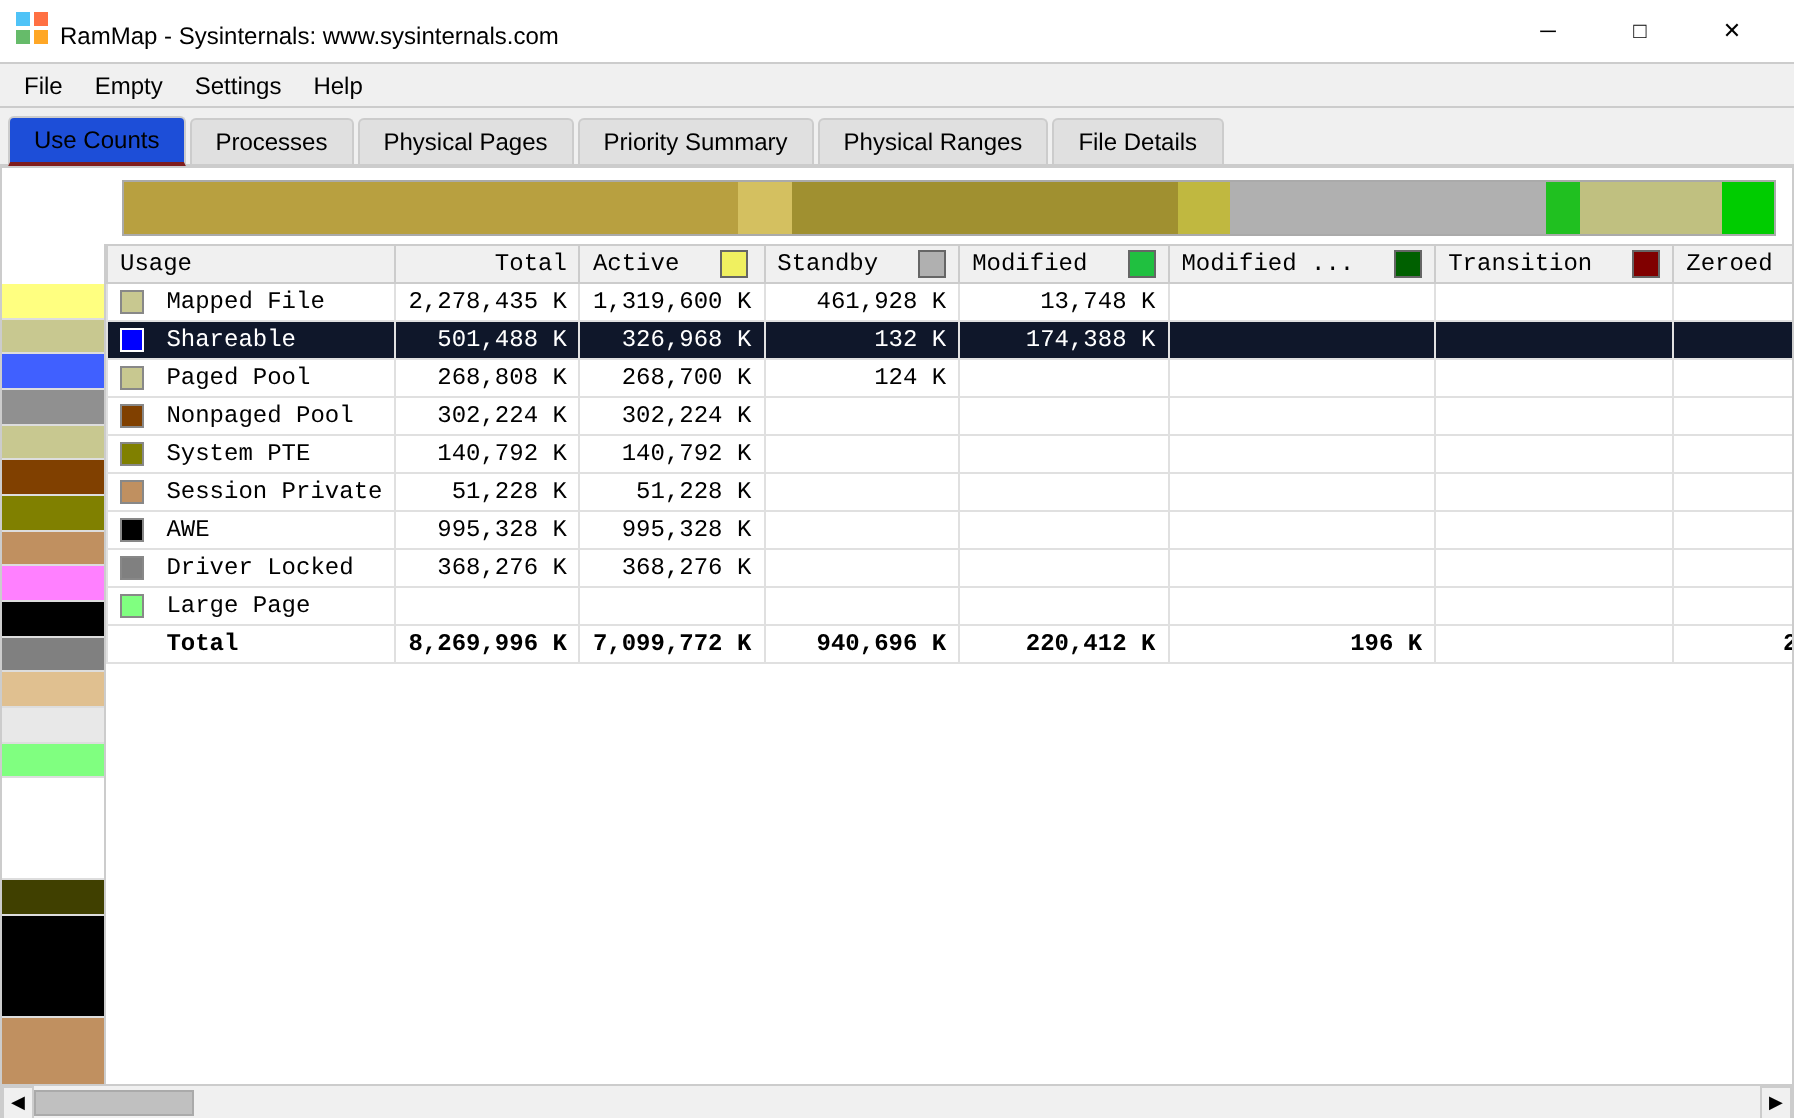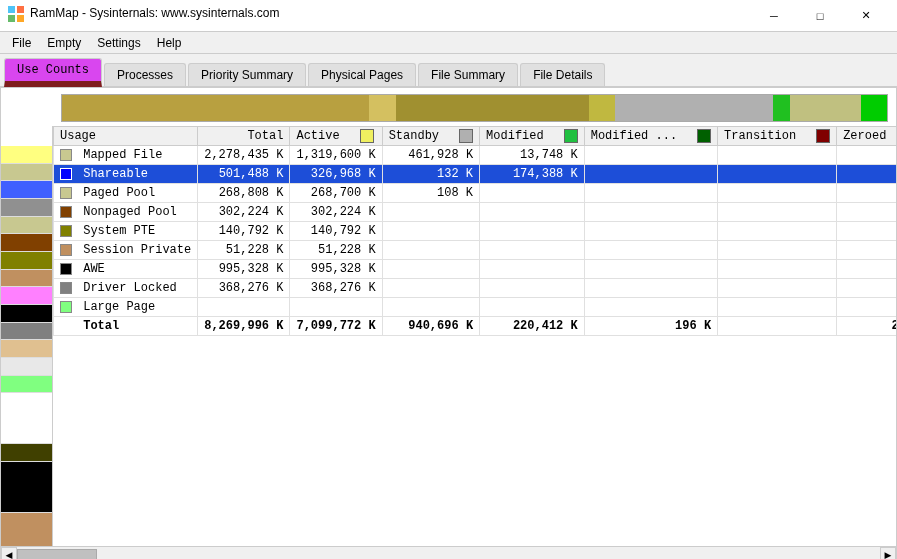--- a/index.html
+++ b/index.html
@@ -8,21 +8,21 @@
     
     .title-bar {
       background: #fff;
       height: 32px;
       display: flex;
       align-items: center;
       padding: 0 8px;
       border-bottom: 1px solid #ccc;
       justify-content: space-between;
     }
-    .title-bar-left { display: flex; align-items: flex-start; gap: 6px; }
+    .title-bar-left { display: flex; align-items: flex-end; gap: 6px; }
     .title-bar-title { font-size: 12px; color: #000; }
     .title-bar-controls { display: flex; gap: 0; }
     .title-bar-btn {
       width: 46px; height: 32px;
       border: none; background: transparent;
       font-size: 11px; cursor: pointer;
       display: flex; align-items: center; justify-content: center;
     }
 
     
@@ -52,26 +52,25 @@
       padding: 4px 12px;
       border: 1px solid #ccc;
       border-bottom: none;
       background: #e0e0e0;
       cursor: pointer;
       font-size: 12px;
       margin-right: 2px;
       border-radius: 3px 3px 0 0;
     }
     .tab.active {
-      background: #d946ef;
-      border-bottom: 6px solid #7f1d1d;
+      background: #1d4ed8;
+      border-bottom: 2px solid #7f1d1d;
       position: relative;
       z-index: 1;
       margin-bottom: -1px;
-      font-family: Liberation Mono, monospace;
     }
 
     
     .data-table {
       width: 100%;
       border-collapse: collapse;
       font-size: 12px;
       font-family: Liberation Mono, monospace;
     }
     .data-table th {
@@ -83,21 +82,21 @@
       white-space: nowrap;
     }
     .data-table th.left { text-align: left; }
     .data-table td {
       padding: 2px 6px;
       border: 1px solid #e0e0e0;
       text-align: right;
       white-space: nowrap;
     }
     .data-table td.left { text-align: left; }
-    .data-table tr.selected td { background: #1d4ed8; color: #fff; }
+    .data-table tr.selected td { background: #0f172a; color: #fff; }
     
     .row-color-dot {
       width: 12px; height: 12px;
       display: inline-block;
       margin-right: 4px;
       border: 1px solid #888;
       vertical-align: middle;
     }
 
     .header-color-block {
@@ -137,23 +136,23 @@
 <div class="menu-bar">
   <span class="menu-item">File</span>
   <span class="menu-item">Empty</span>
   <span class="menu-item">Settings</span>
   <span class="menu-item">Help</span>
 </div>
 
 <div class="tab-bar">
   <div class="tab active">Use Counts</div>
   <div class="tab">Processes</div>
+  <div class="tab">Physical Pages</div>
   <div class="tab">Priority Summary</div>
-  <div class="tab">Physical Pages</div>
-  <div class="tab">File Summary</div>
+  <div class="tab">Physical Ranges</div>
   <div class="tab">File Details</div>
 </div>
 
 <div style="background:#fff; border: 1px solid #ccc; margin: 0; display:flex; flex-direction:column; height: calc(559px - 32px - 22px - 28px); overflow:hidden;">
 
   <div style="padding: 6px 8px 0 60px;">
     <div style="height:28px; display:flex; width:100%; border: 1px solid #aaa;">
       <div style="flex:35; background:#b8a040;"></div>
       <div style="flex:3; background:#d4c060;"></div>
       <div style="flex:22; background:#a09030;"></div>
@@ -266,21 +265,21 @@
               <td></td>
               <td></td>
             </tr>
             <tr>
               <td class="left">
       <span class="row-color-dot" style="background:#c8c890; "></span>
       Paged Pool
     </td>
               <td>268,808 K</td>
               <td>268,700 K</td>
-              <td>108 K</td>
+              <td>124 K</td>
               <td></td>
               <td></td>
               <td></td>
               <td></td>
             </tr>
             <tr>
               <td class="left">
       <span class="row-color-dot" style="background:#804000; "></span>
       Nonpaged Pool
     </td>

